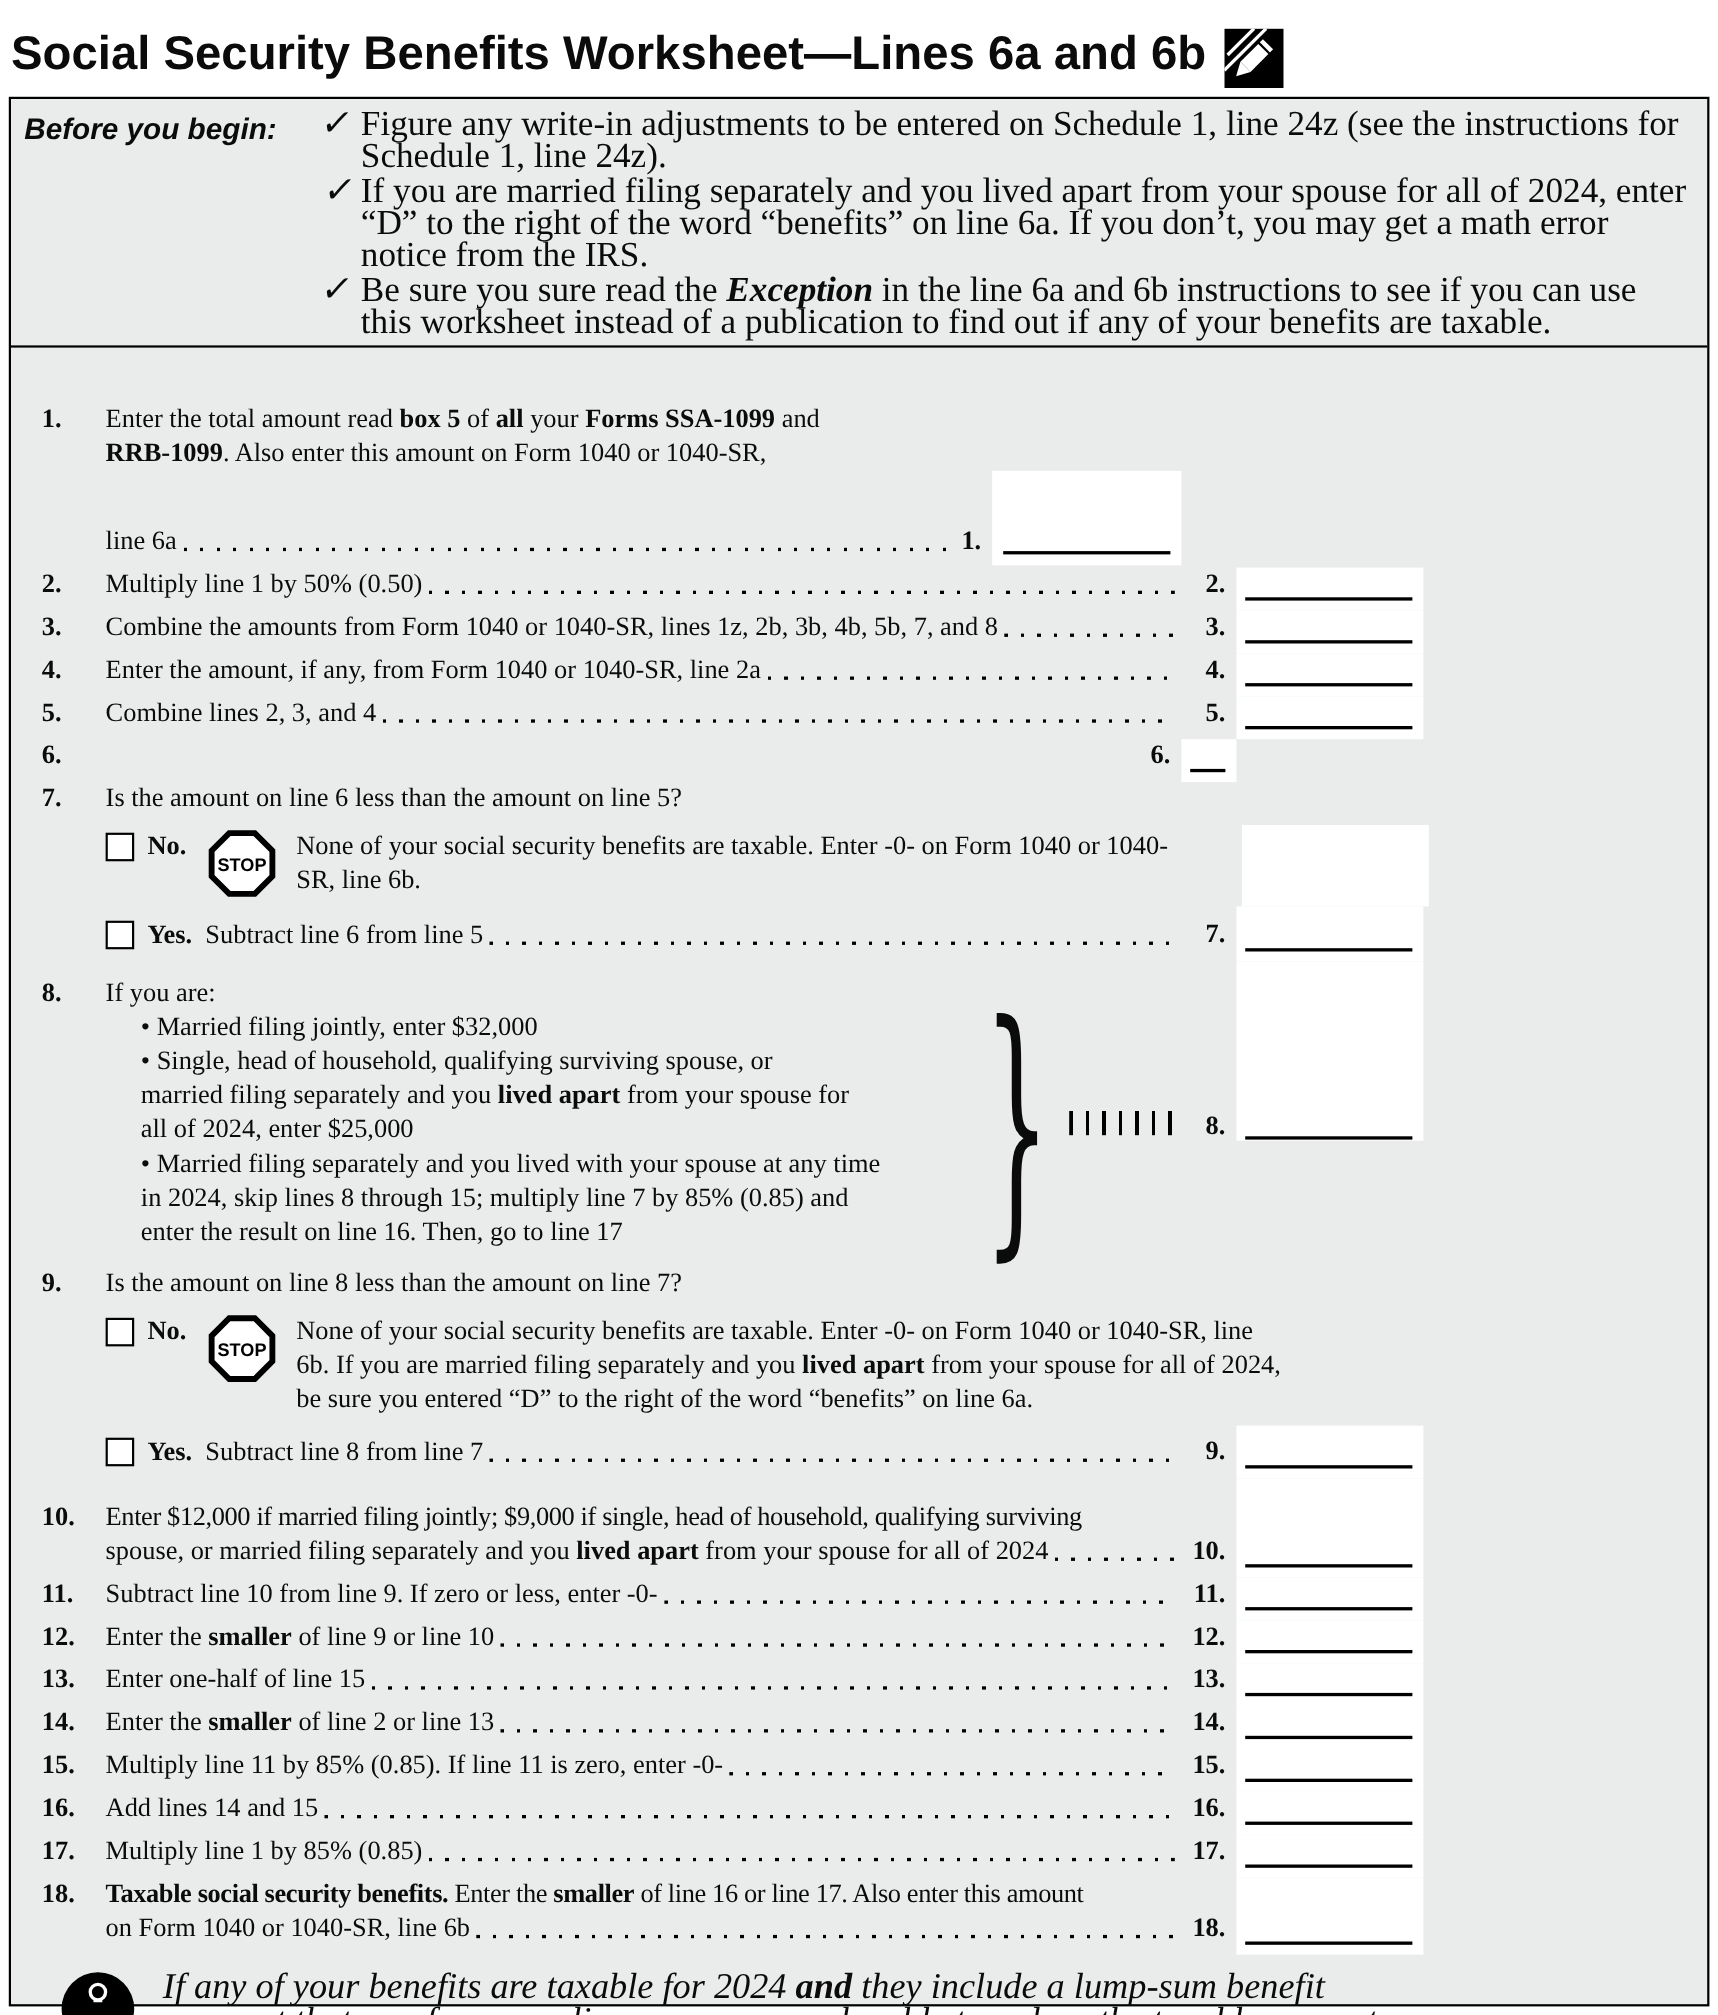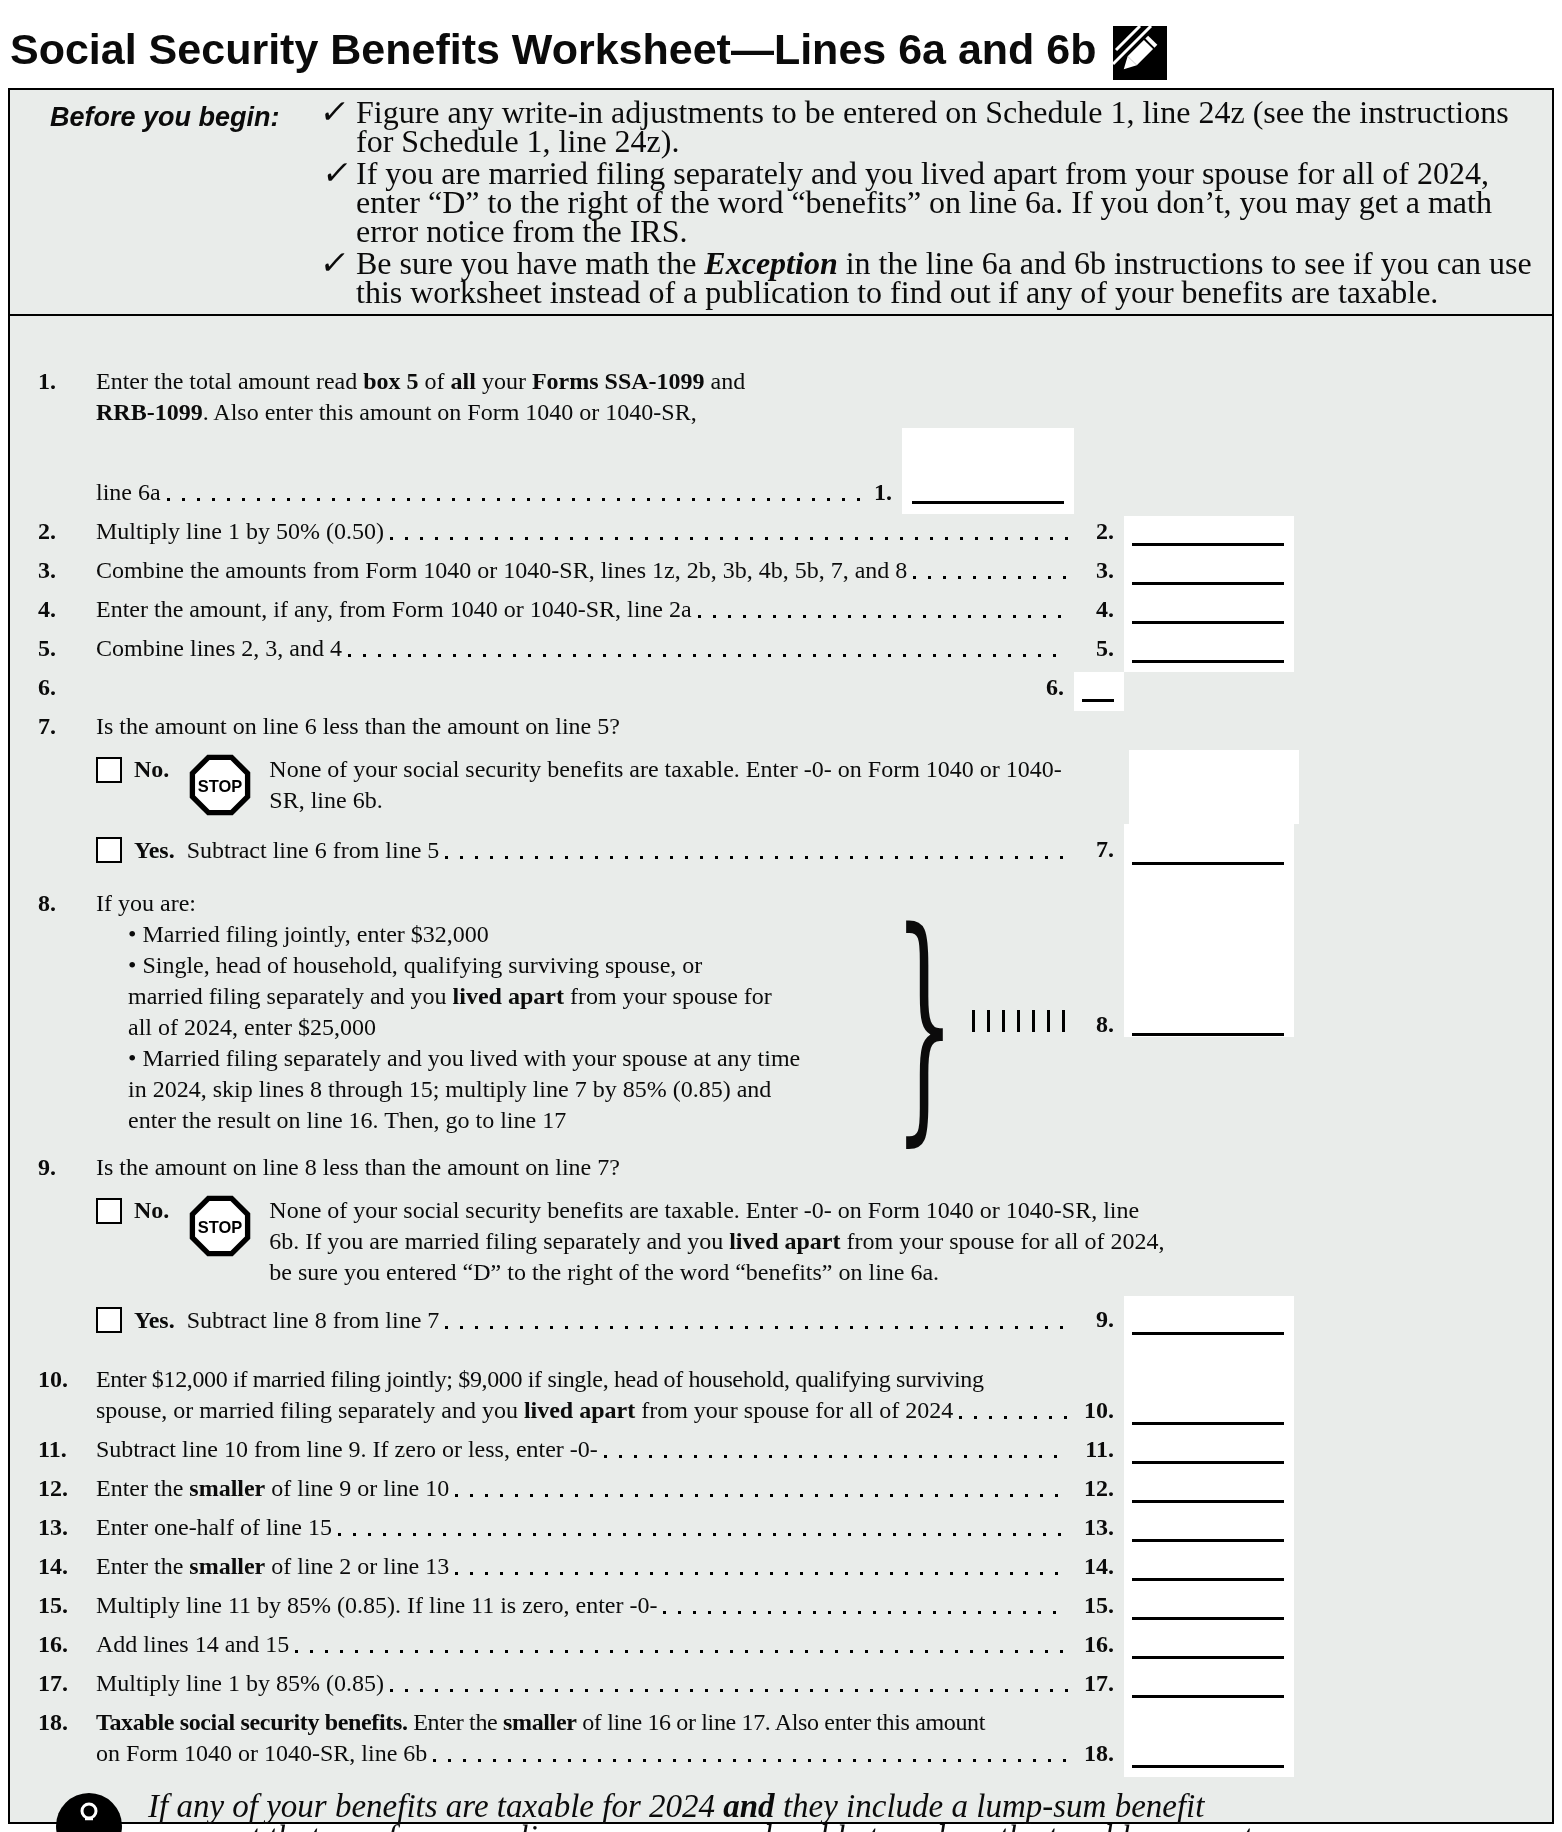--- a/index.html
+++ b/index.html
@@ -10,21 +10,21 @@
   
   .hdr { position:absolute; left:10px; top:8px; right:0; height:72px; display:flex; align-items:flex-end; }
   .title { font-family:"Liberation Sans", sans-serif; font-weight:bold; font-size:43px; padding-bottom:6px; }
   .keep { margin-left:auto; font-family:"Liberation Sans", sans-serif; font-style:italic; font-weight:bold; font-size:27px; padding-bottom:10px; }
   .pencil { width:54px; height:54px; margin-left:16px; margin-right:234px; flex:none; }
 
   
   .sheet { position:absolute; left:8px; top:88px; width:1546px; height:1736px; border:2.5px solid #000; background:#e9ecea; }
 
   .before { display:flex; padding:8px 14px 4px 12px; }
-  .before-label { width:268px; flex:none; font-family:"Liberation Sans", sans-serif; font-weight:bold; font-style:italic; font-size:27px; padding-top:4px;margin-left:28px; }
+  .before-label { width:268px; flex:none; font-family:"Liberation Sans", sans-serif; font-weight:bold; font-style:italic; font-size:27px; padding-top:4px; }
   .bitems { flex:1; }
   .bitem { display:flex; margin-bottom:3px; }
   .bcheck { width:38px; flex:none; font-family:"DejaVu Sans", sans-serif; font-size:33px; line-height:28px; transform:skewX(-10deg); }
   .btext { flex:1; font-size:32px; line-height:29px; }
   .rule { border-top:2.5px solid #000; }
 
   .main { padding-top:50px; }
 
   
   .w { display:grid; grid-template-columns:64px 1fr 50px 170px; padding-left:22px; padding-right:258px; }
@@ -115,21 +115,21 @@
         <div class="bitem">
           <div class="bcheck">✓</div>
           <div class="btext"><span>Figure any write-in adjustments to be entered on Schedule 1, line 24z (see the instructions for Schedule 1, line 24z).</span></div>
         </div>
         <div class="bitem">
           <div class="bcheck">✓</div>
           <div class="btext"><span>If you are married filing separately and you lived apart from your spouse for all of 2024, enter “D” to the right of the word “benefits” on line 6a. If you don’t, you may get a math error notice from the IRS.</span></div>
         </div>
         <div class="bitem">
           <div class="bcheck">✓</div>
-          <div class="btext"><span>Be sure you have math the </span><span class="b i">Exception</span><span> in the line 6a and 6b instructions to see if you can use this worksheet instead of a publication to find out if any of your benefits are taxable.</span></div>
+          <div class="btext"><span>Be sure you sure read the </span><span class="b i">Exception</span><span> in the line 6a and 6b instructions to see if you can use this worksheet instead of a publication to find out if any of your benefits are taxable.</span></div>
         </div>
       </div>
     </div>
     <div class="rule"></div>
 
     <div class="main">
 
       <div class="w">
         <div class="num ct">1.</div>
         <div class="ct">

